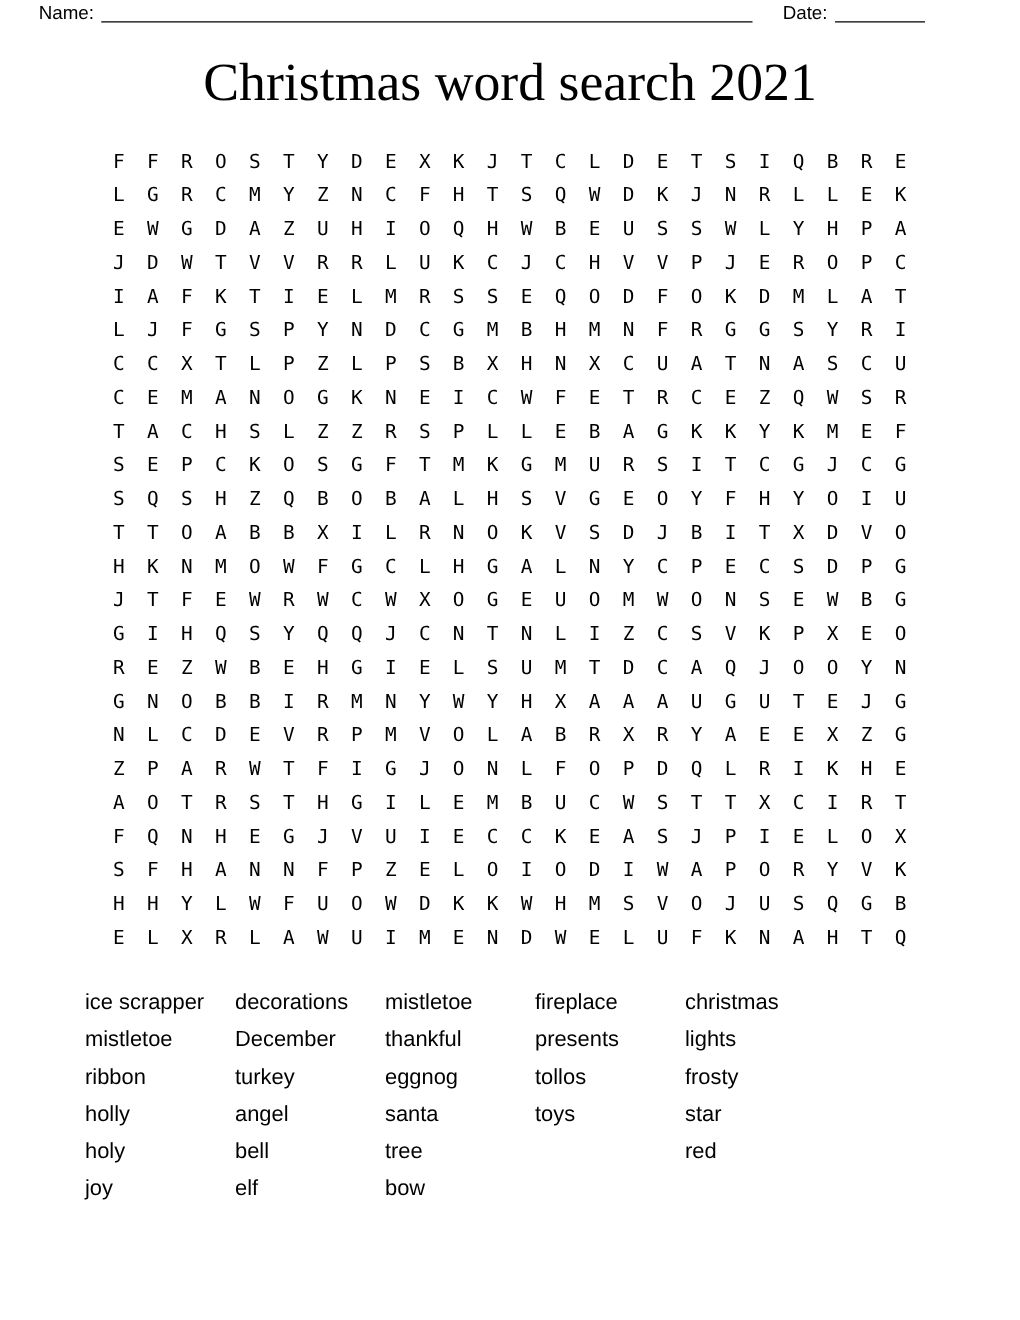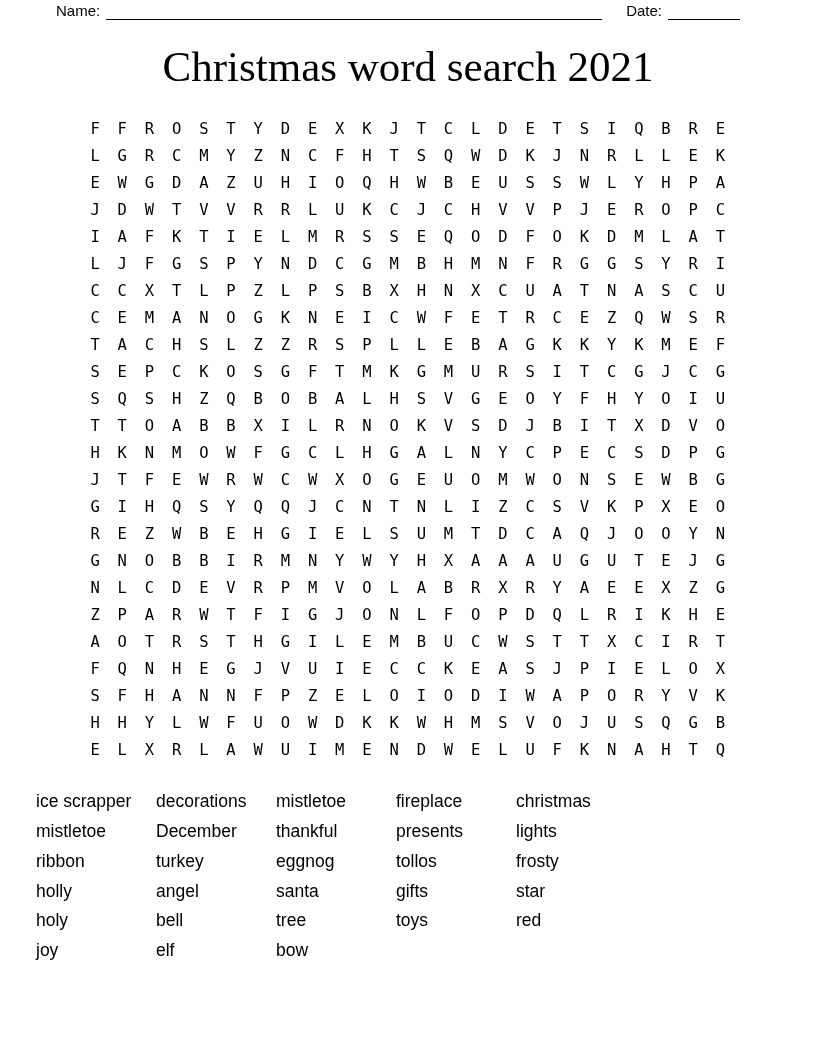--- a/index.html
+++ b/index.html
@@ -12,22 +12,21 @@
     width: 816px;
     height: 1056px;
     background: #ffffff;
     color: #000000;
     font-family: "Liberation Sans", sans-serif;
     overflow: hidden;
   }
   
   .header {
     display: flex;
-    align-items: flex-end;
-    padding: 2px 76px 0 56px;
+    padding: 2px 76px 0 31px;
     box-sizing: border-box;
     width: 100%;
     font-size: 15px;
   }
   .header .label {
     white-space: nowrap;
     padding-right: 6px;
     line-height: 18px;
   }
   .fill-line {
@@ -67,21 +66,21 @@
     display: flex;
     align-items: center;
     justify-content: center;
     font-family: "DejaVu Sans Mono", "Liberation Mono", monospace;
     font-size: 15.5px;
     color: #000;
   }
   
   .word-list {
     margin-top: 24px;
-    padding-left: 36px;
+    padding-left: 68px;
     display: flex;
   }
   .word-col {
     width: 120px;
     flex: 0 0 auto;
   }
   .word-item {
     font-size: 17.5px;
     line-height: 29.8px;
     white-space: nowrap;
@@ -751,21 +750,20 @@
         <div class="word-item">thankful</div>
         <div class="word-item">eggnog</div>
         <div class="word-item">santa</div>
         <div class="word-item">tree</div>
         <div class="word-item">bow</div>
       </div>
       <div class="word-col">
         <div class="word-item">fireplace</div>
         <div class="word-item">presents</div>
         <div class="word-item">tollos</div>
-        <div class="word-item">gifts</div>
         <div class="word-item">toys</div>
       </div>
       <div class="word-col">
         <div class="word-item">christmas</div>
         <div class="word-item">lights</div>
         <div class="word-item">frosty</div>
         <div class="word-item">star</div>
         <div class="word-item">red</div>
       </div>
     </div>

